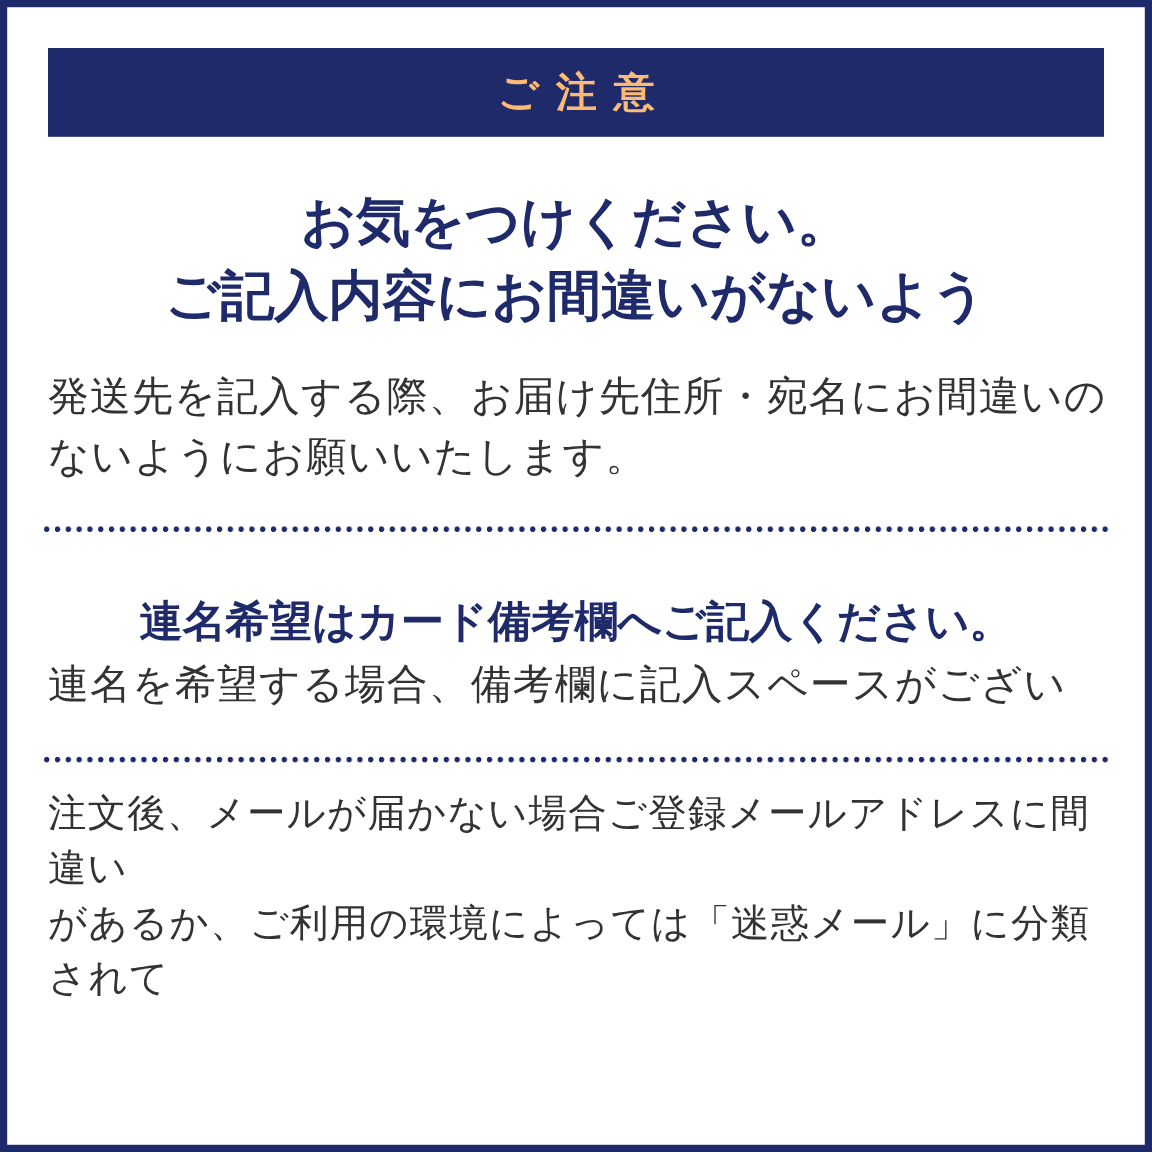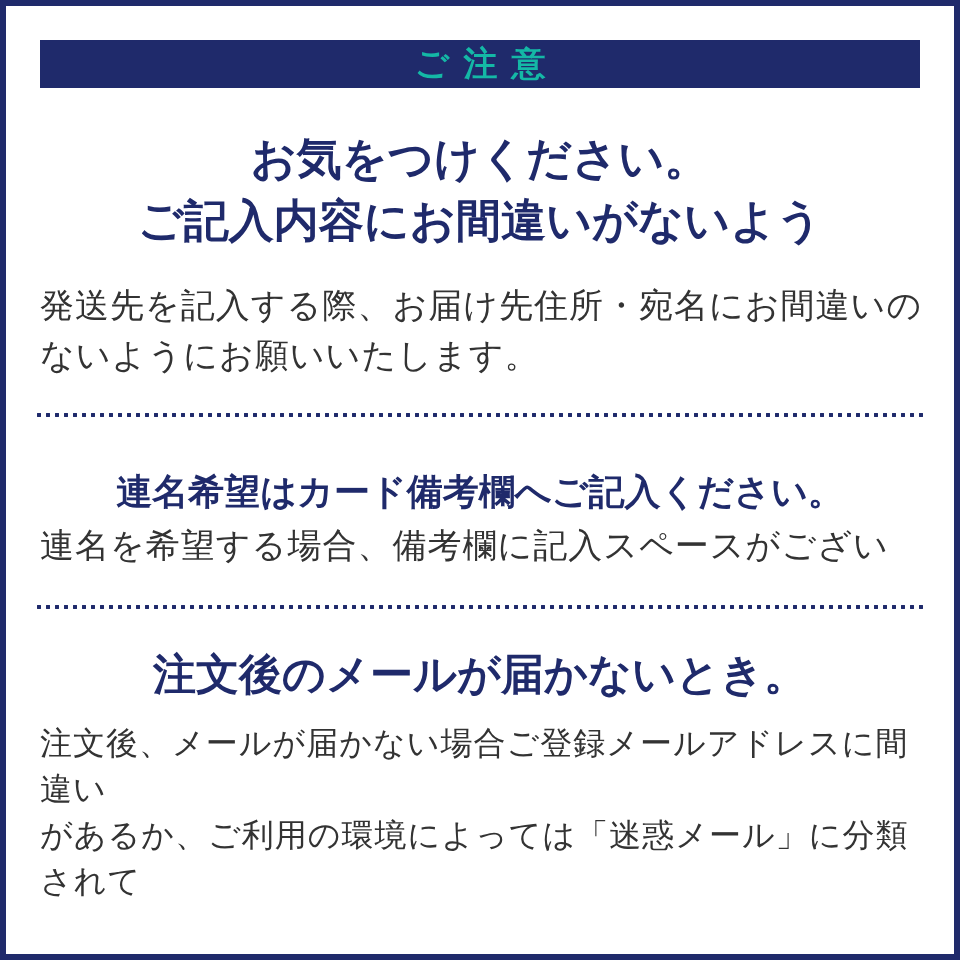--- a/index.html
+++ b/index.html
@@ -16,23 +16,23 @@
   .frame {
     position: absolute;
     left: 0; top: 0;
     width: 960px; height: 960px;
     border: 6px solid var(--accent);
     background: var(--bg);
     overflow: hidden;
   }
   .title-bar {
     margin: 34px 34px 0 34px;
-    height: 48px;
+    height: 74px;
     background: var(--accent);
-    color: #14b8a6;
+    color: #fdba74;
     display: flex;
     align-items: center;
     justify-content: center;
     font-size: 34px;
     font-weight: bold;
     letter-spacing: 14px;
     text-indent: 14px;
   }
   .section-heading {
     color: var(--accent);
@@ -90,23 +90,20 @@
       <div>連名希望はカード備考欄へご記入ください。</div>
     </div>
     <div class="section-body body-2">
       <div>連名を希望する場合、備考欄に記入スペースがござい</div>
     </div>
   </div>
 
   <div class="dotted-divider divider-2"></div>
 
   <div>
-    <div class="section-heading heading-3">
-      <div>注文後のメールが届かないとき。</div>
-    </div>
     <div class="section-body body-3">
       <div>注文後、メールが届かない場合ご登録メールアドレスに間違い</div>
       <div>があるか、ご利用の環境によっては「迷惑メール」に分類されて</div>
 
     </div>
   </div>
 
 </div>
 
 </body></html>

